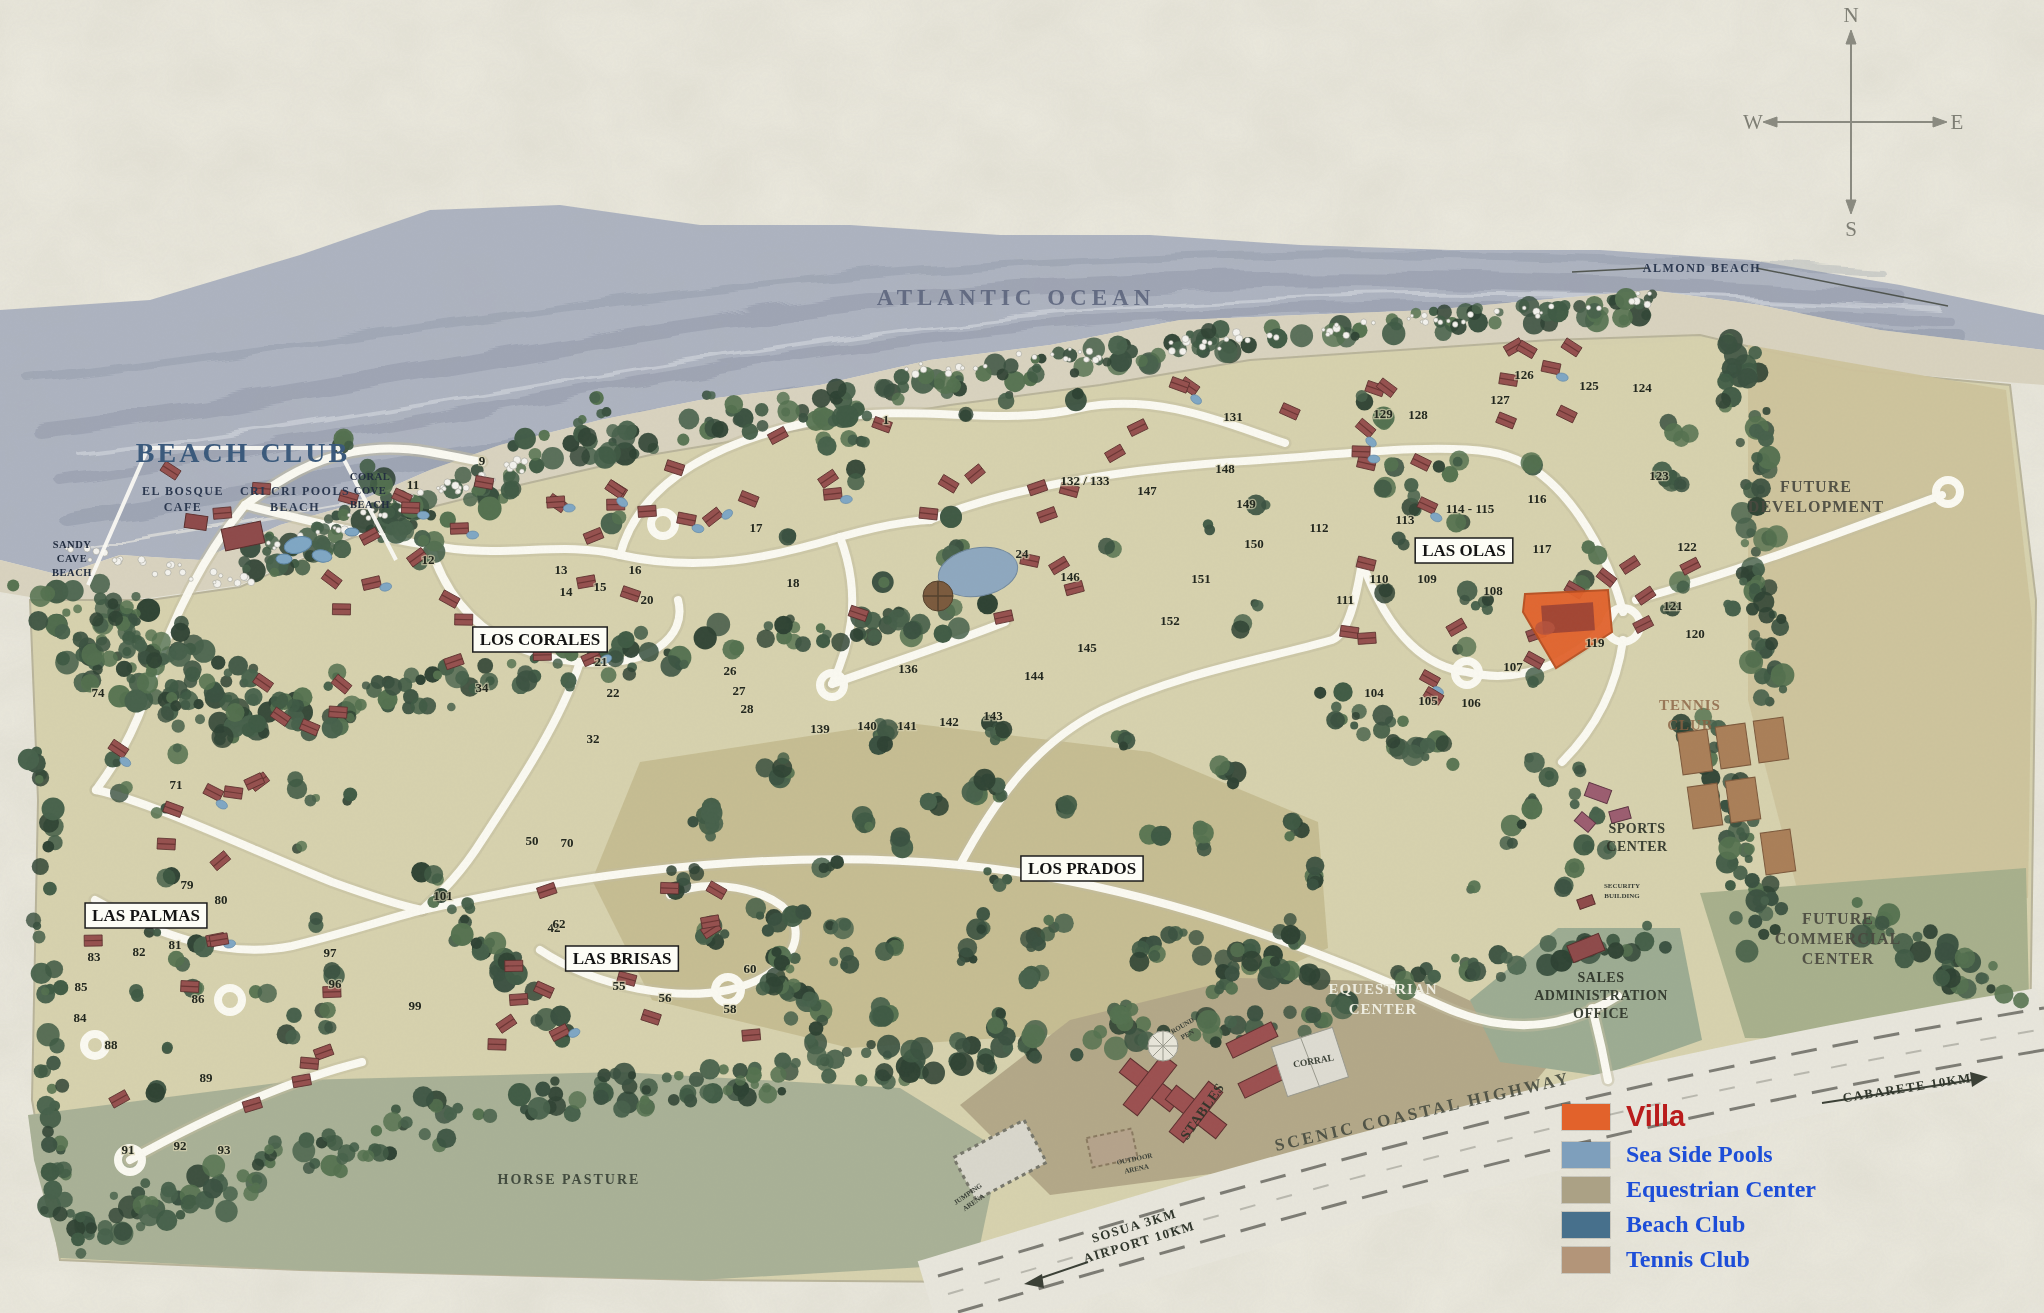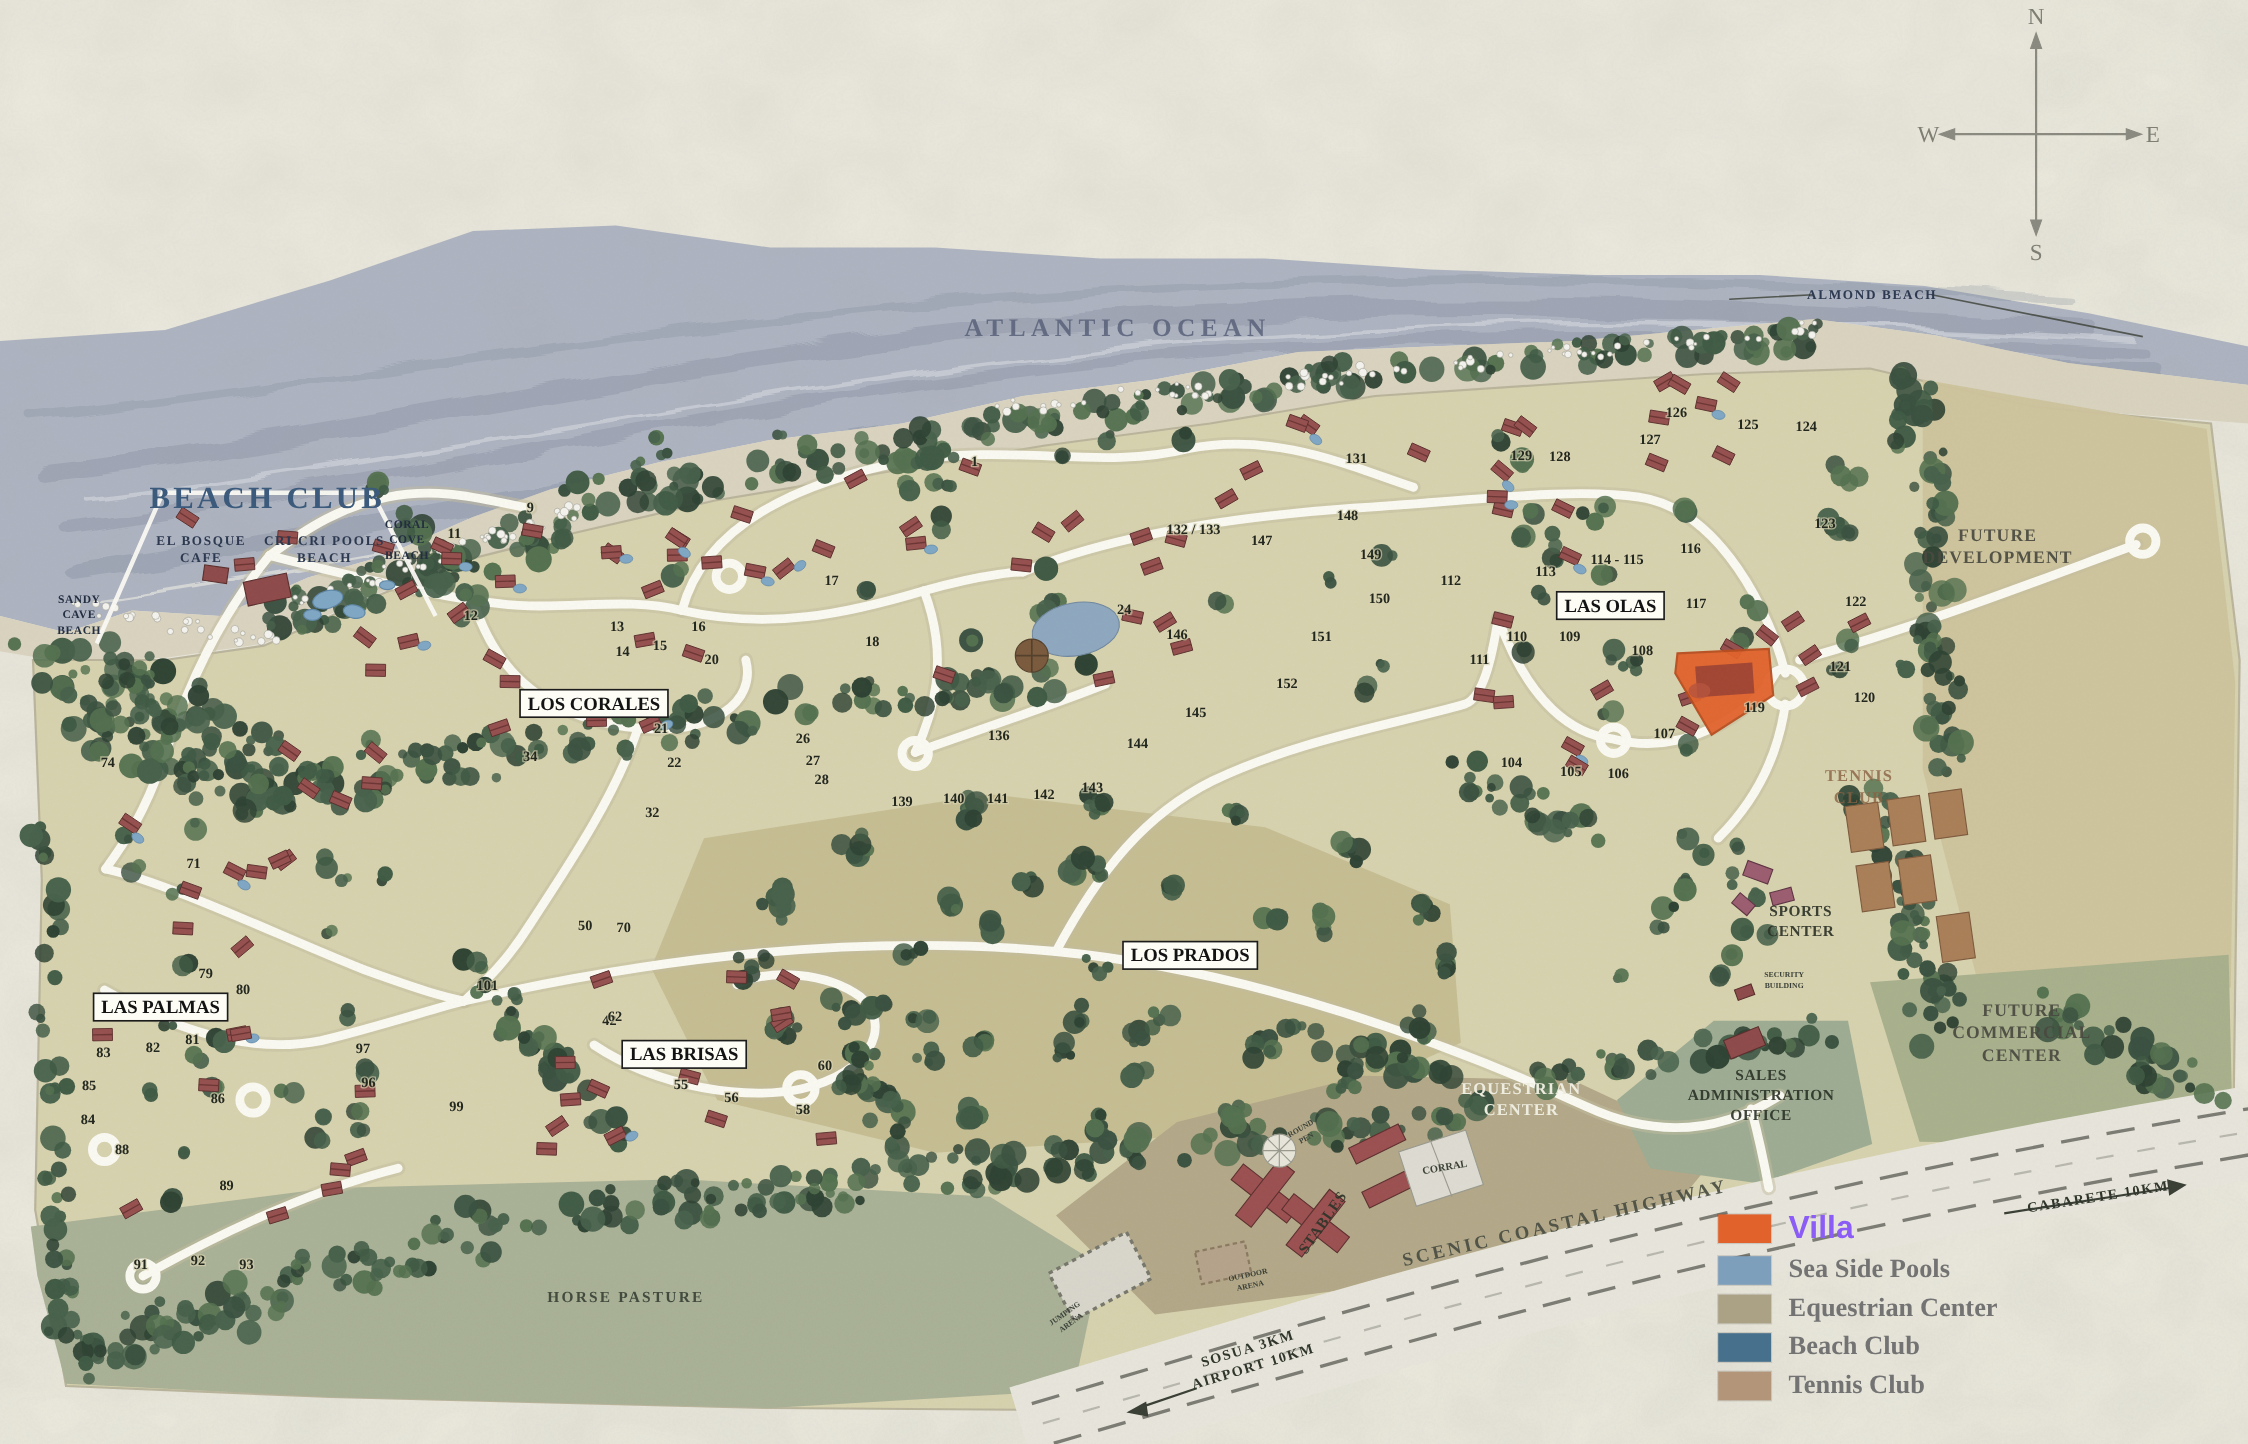--- a/index.html
+++ b/index.html
@@ -2,22 +2,22 @@
 <html><head>
 <meta charset="utf-8">
 <style>
   html,body{margin:0;padding:0;background:#dfddd5;}
   #stage{position:relative;width:2044px;height:1313px;overflow:hidden;background:#eceade;
          font-family:"Liberation Serif",serif;}
   #map{position:absolute;left:0;top:0;}
   #legend{position:absolute;left:1562px;top:1100px;width:300px;}
   .legend-row{display:flex;align-items:center;margin-bottom:8px;}
   .legend-swatch{width:48px;height:26px;margin-right:16px;box-shadow:0 0 0 1px rgba(0,0,0,.12);}
-  .legend-label{font:bold 24px "Liberation Serif",serif;color:#737373;white-space:nowrap;}
-  .legend-row:first-child .legend-label{font:bold 29px "Liberation Sans",sans-serif;color:#8b5cf6;}
+  .legend-label{font:bold 24px "Liberation Serif",serif;color:#1d4ed8;white-space:nowrap;}
+  .legend-row:first-child .legend-label{font:bold 29px "Liberation Sans",sans-serif;color:#b91c1c;}
   svg text{user-select:none;}
 </style>
 </head>
 <body>
 
 <div id="stage">
 <svg id="map" width="2044" height="1313" viewBox="0 0 2044 1313" xmlns="http://www.w3.org/2000/svg">
   <defs>
     <filter id="paper" x="0" y="0" width="100%" height="100%">
       <feTurbulence type="fractalNoise" baseFrequency="0.012 0.015" numOctaves="3" seed="11" result="n"></feTurbulence>

